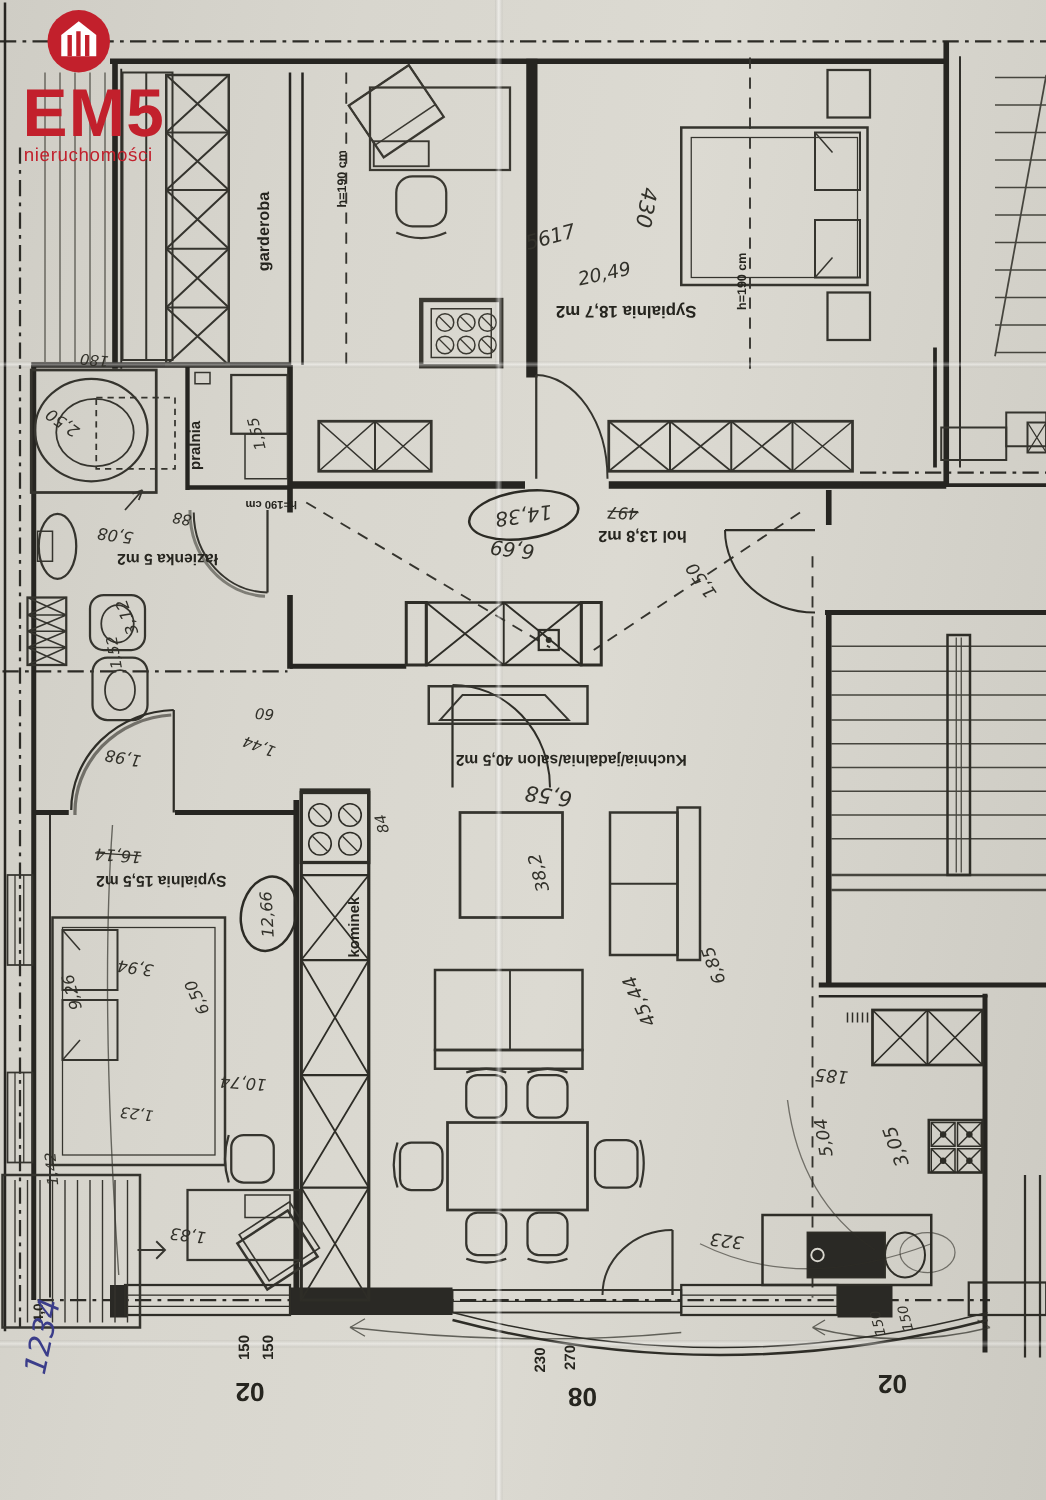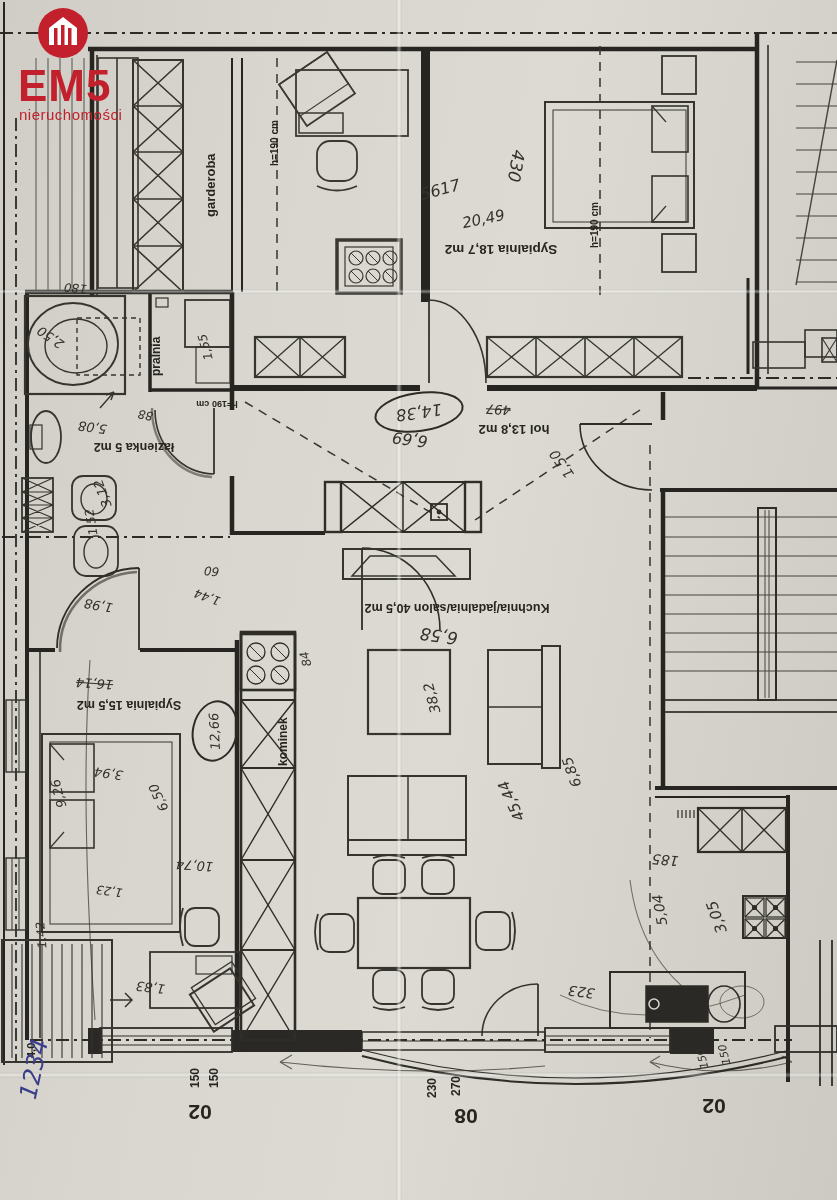--- a/index.html
+++ b/index.html
@@ -12,21 +12,21 @@
   .rot180{transform:rotate(180deg);text-align:center;}
   .vert{writing-mode:vertical-rl;transform:rotate(180deg);line-height:1;}
   .hw{position:absolute;z-index:4;font-family:"DejaVu Sans",sans-serif;font-style:italic;color:#32312a;white-space:nowrap;}
   .strike{text-decoration:line-through;}
   .circled{position:absolute;z-index:4;border:2px solid #2c2b25;border-radius:50%;
            display:flex;align-items:center;justify-content:center;}
   
   .logo{position:absolute;left:12px;top:8px;z-index:5;width:150px;}
   .logo-circle{width:50px;height:50px;border-radius:50%;background:#c2202c;margin-left:26px;
                display:flex;align-items:center;justify-content:center;}
-  .logo-brand{font-family:"Liberation Sans",sans-serif;font-weight:bold;font-size:44px;line-height:1.0;
+  .logo-brand{font-family:"Liberation Sans",sans-serif;font-weight:bold;font-size:54px;line-height:1.0;
               color:#c2202c;letter-spacing:1px;margin-top:6px;margin-left:6px;}
   .logo-tag{font-family:"Liberation Sans",sans-serif;font-size:15px;color:#c2202c;margin-left:7px;margin-top:-2px;letter-spacing:.5px;}
 </style>
 </head>
 <body>
 
 <div id="page">
 
   <svg id="plan-svg" width="837" height="1200" viewBox="0 0 837 1200">
 

